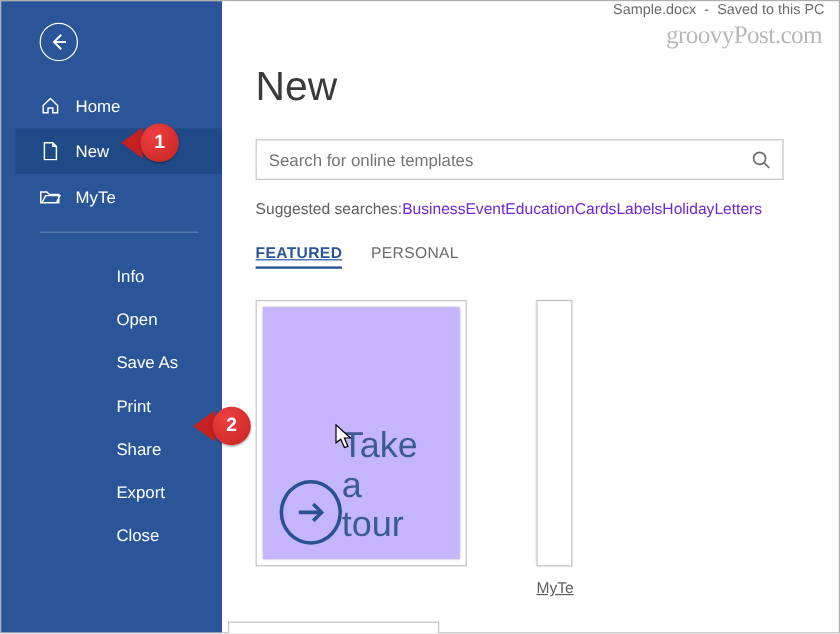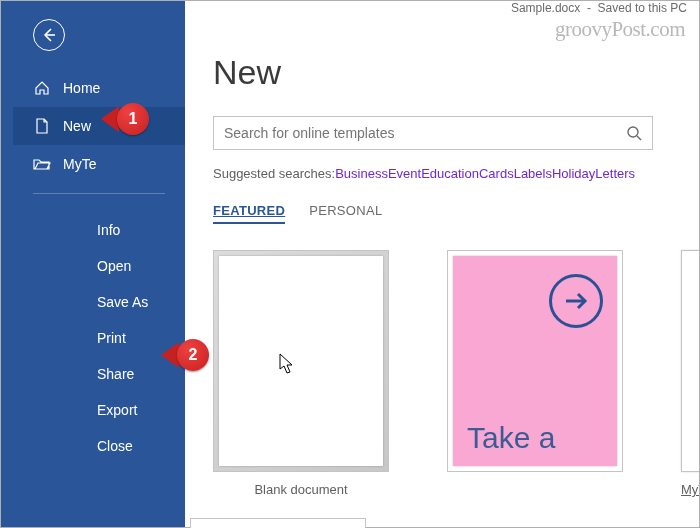--- a/index.html
+++ b/index.html
@@ -25,21 +25,21 @@
   .suggested a { color: #6d28d9; text-decoration: none; cursor: pointer; }
   .tabs { margin-top: 22px; display: flex; gap: 24px; font-size: 13px; }
   .tab { color: #6a6a6a; text-decoration: none; cursor: pointer; padding-bottom: 4px; letter-spacing: 0.3px; }
   .tab.active { color: #2a5699; font-weight: 600; border-bottom: 2px solid #2a5699; text-decoration: underline; }
   .templates { margin-top: 26px; display: flex; gap: 58px; }
   .tpl { width: 176px; display: flex; flex-direction: column; align-items: center; gap: 10px; cursor: pointer; }
   .tpl-thumb { width: 176px; height: 222px; border: 1px solid #c4c4c4; background: linear-gradient(135deg,#dcdcdc,#c7c7c7); display: flex; align-items: center; justify-content: center; position: relative; }
   .tpl-label-row { display: flex; align-items: center; gap: 8px; color: #5f5f5f; font-size: 13px; }
   .pin { color: #9a9a9a; font-size: 12px; }
   .thumb-page { width: 164px; height: 210px; background: #fff; box-shadow: 0 0 2px rgba(0,0,0,0.25); }
-  .thumb-tour { width: 164px; height: 210px; background: #f9a8d4; box-shadow: 0 0 2px rgba(0,0,0,0.25); padding: 18px 14px 12px 14px; display: flex; flex-direction: column; }
+  .thumb-tour { width: 164px; height: 210px; background: #c4b5fd; box-shadow: 0 0 2px rgba(0,0,0,0.25); padding: 18px 14px 12px 14px; display: flex; flex-direction: row; }
   .tour-arrow { width: 54px; height: 54px; border: 3px solid #295294; border-radius: 50%; display: flex; align-items: center; justify-content: center; align-self: flex-end; }
   .tour-text { font-family: Calibri, Arial, sans-serif; font-size: 30px; color: #3a5c93; line-height: 1.1; margin-top: auto; font-weight: 300; }
   .third-thumb { width: 30px; height: 222px; border: 1px solid #c4c4c4; background: #fff; box-shadow: 0 0 2px rgba(0,0,0,0.15); }
   .callout { position: absolute; display: flex; align-items: center; pointer-events: none; z-index: 20; }
   .callout .tail { width: 0; height: 0; border-top: 13px solid transparent; border-bottom: 13px solid transparent; border-right: 18px solid #c62121; margin-right: -2px; }
   .callout .bubble { width: 32px; height: 32px; border-radius: 50%; background: radial-gradient(circle at 35% 30%, #ef4040, #c62121); color: #fff; font-size: 16px; font-weight: 600; display: flex; align-items: center; justify-content: center; box-shadow: 0 1px 2px rgba(0,0,0,0.4); }
   .cursor { position: absolute; pointer-events: none; z-index: 15; }
   .peek { position: absolute; left: 189px; bottom: -1px; width: 176px; height: 10px; border: 1px solid #c4c4c4; border-bottom: none; background: #fff; }
 </style>
 </head>
@@ -138,40 +138,33 @@
       <a>Holiday</a>
       <a>Letters</a>
     </div>
 
     <div class="tabs">
       <a class="tab active">FEATURED</a>
       <a class="tab">PERSONAL</a>
     </div>
 
     <div class="templates">
-      <div class="tpl">
-        <div class="tpl-thumb">
-          <div class="thumb-page"></div>
-        </div>
-        <div class="tpl-label-row">
-          <span>Blank document</span>
-        </div>
-      </div>
 
       <div class="tpl">
         <div class="tpl-thumb" style="background:#fff;">
           <div class="thumb-tour">
             <div class="tour-arrow">
               <svg width="28" height="28" viewBox="0 0 28 28">
                 <line x1="4" y1="14" x2="22" y2="14" stroke="#295294" stroke-width="3"></line>
                 <path d="M16 7 L23 14 L16 21" fill="none" stroke="#295294" stroke-width="3"></path>
               </svg>
             </div>
             <div class="tour-text">
               <span>Take a</span><br>
+              <span>tour</span>
             </div>
           </div>
         </div>
       </div>
 
       <div class="tpl" style="width:30px; gap:10px;">
         <div class="third-thumb"></div>
         <span style="align-self:flex-start; color:#5f5f5f; font-size:13px;text-decoration:underline;">MyTe</span>
       </div>
     </div>

